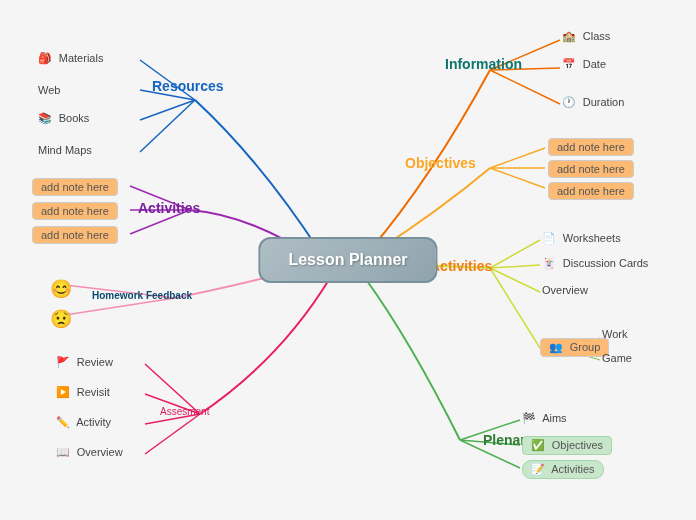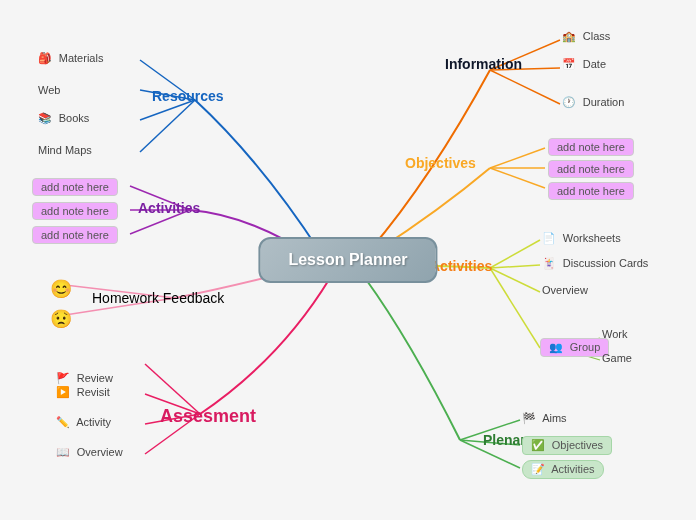--- a/index.html
+++ b/index.html
@@ -46,44 +46,44 @@
 
     
     .node {
       position: absolute;
       font-size: 11px;
       color: #444;
       white-space: nowrap;
     }
 
     .node-box {
-      background: #f0abfc;
+      background: #fdba74;
       border: 1px solid #ccc;
       border-radius: 4px;
       padding: 2px 8px;
       font-size: 11px;
       color: #555;
     }
 
     .node-box.green-bg {
       background: #c8e6c9;
       border-color: #a5d6a7;
     }
 
     
     .icon { margin-right: 4px; }
 
     
     .label-resources { color: #1565c0; font-size: 14px; font-weight: bold; }
-    .label-homework { color: #000000; font-size: 14px; font-weight: normal; }
-    .label-assesment { color: #d81b60; font-size: 18px; font-weight: bold; }
+    .label-homework { color: #0c4a6e; font-size: 10px; font-weight: bold; }
+    .label-assesment { color: #d81b60; font-size: 10px; font-weight: normal; }
     .label-plenary { color: #2e7d32; font-size: 14px; font-weight: bold; padding-left: 48px; }
     .label-activities { color: #f57f17; font-size: 14px; font-weight: bold; }
     .label-objectives { color: #f9a825; font-size: 14px; font-weight: bold; }
-    .label-information { color: #0f172a; font-size: 14px; font-weight: bold; }
+    .label-information { color: #0f766e; font-size: 14px; font-weight: bold; }
   </style>
 </head>
 <body>
 
 <svg class="connections" xmlns="http://www.w3.org/2000/svg">
 
   <path d="M 370,250 Q 430,180 490,70" stroke="#ef6c00" stroke-width="2" fill="none"></path>
 
   <line x1="490" y1="70" x2="560" y2="40" stroke="#ef6c00" stroke-width="1.5" fill="none"></line>
   <line x1="490" y1="70" x2="560" y2="68" stroke="#ef6c00" stroke-width="1.5" fill="none"></line>
@@ -201,21 +201,21 @@
   <span>Objectives</span>
 </div>
 <div class="node node-box green-bg" style="left:522px;top:460px;border-radius:9px;">
   <span class="icon">📝</span>
   <span>Activities</span>
 </div>
 
 <div class="branch-label label-assesment" style="left:160px;top:406px;">
   <span>Assesment</span>
 </div>
-<div class="node" style="left:56px;top:372px;">
+<div class="node" style="left:56px;top:356px;">
   <span class="icon">🚩</span>
   <span>Review</span>
 </div>
 <div class="node" style="left:56px;top:386px;">
   <span class="icon">▶️</span>
   <span>Revisit</span>
 </div>
 <div class="node" style="left:56px;top:416px;">
   <span class="icon">✏️</span>
   <span>Activity</span>
@@ -241,21 +241,21 @@
 <div class="node node-box" style="left:32px;top:178px;">
   <span>add note here</span>
 </div>
 <div class="node node-box" style="left:32px;top:202px;">
   <span>add note here</span>
 </div>
 <div class="node node-box" style="left:32px;top:226px;">
   <span>add note here</span>
 </div>
 
-<div class="branch-label label-resources" style="left:152px;top:88px;">
+<div class="branch-label label-resources" style="left:152px;top:78px;">
   <span>Resources</span>
 </div>
 <div class="node" style="left:38px;top:52px;">
   <span class="icon">🎒</span>
   <span>Materials</span>
 </div>
 <div class="node" style="left:38px;top:84px;">
   <span>Web</span>
 </div>
 <div class="node" style="left:38px;top:112px;">

